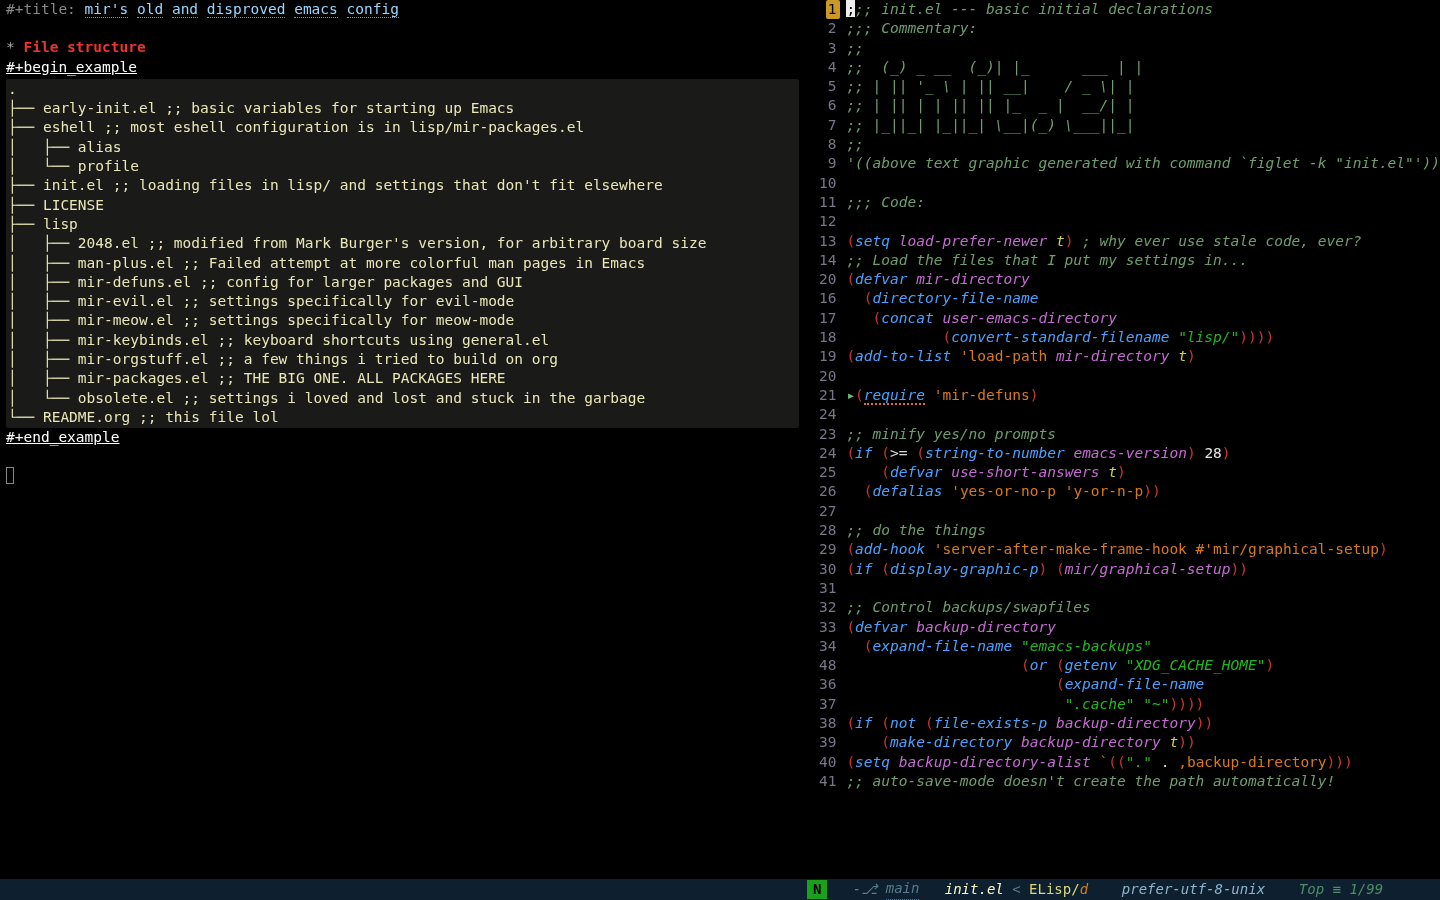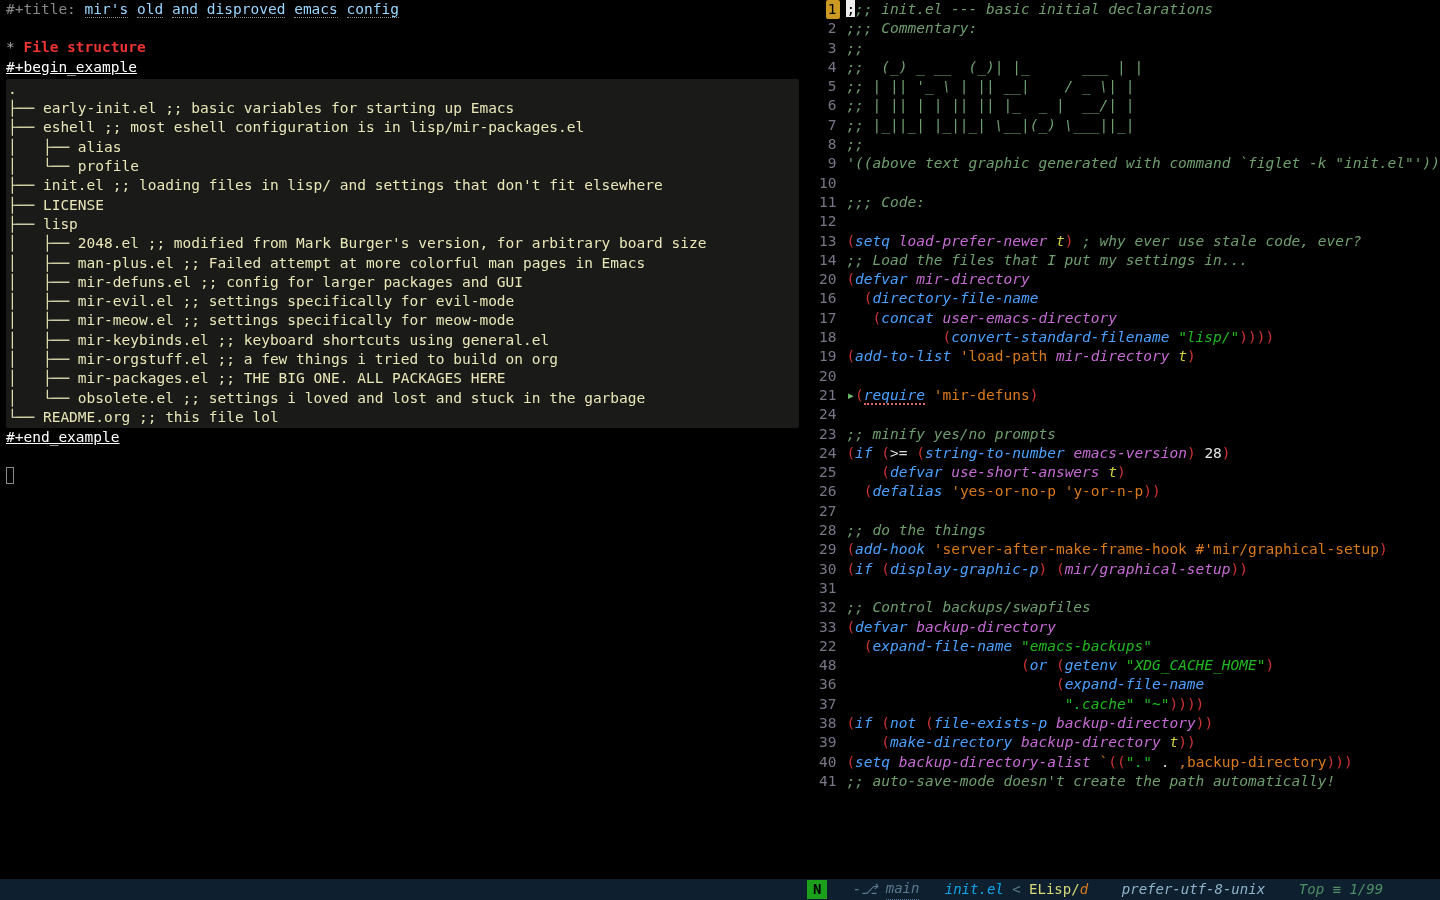--- a/index.html
+++ b/index.html
@@ -102,21 +102,21 @@
     font-size: 14px;
     white-space: pre;
   }
   .modeline .indicator {
     background: #1aa01a;
     color: #000;
     padding: 0 6px;
     font-weight: bold;
   }
   .ml-dim  { color: #5a7a8d; font-style: italic; }
-  .ml-file { color: #0ea5e9; font-style: italic; }
+  .ml-file { color: #fef9c3; font-style: italic; }
   .ml-mode { color: #d8d878; }
   .ml-enc  { color: #8fb3c9; font-style: italic; }
   .ml-pos  { color: #4d8e63; font-style: italic; }
   .ml-left-spacer { width: 807px; display: inline-block; }
   .underline-blue { border-bottom: 1px dotted #4a7a9a; }
 </style>
 </head>
 <body>
 
 <div class="main">
@@ -160,21 +160,21 @@
         <div><span class="ln">24</span></div>
         <div><span class="ln">25</span></div>
         <div><span class="ln">26</span></div>
         <div><span class="ln">27</span></div>
         <div><span class="ln">28</span></div>
         <div><span class="ln">29</span></div>
         <div><span class="ln">30</span></div>
         <div><span class="ln">31</span></div>
         <div><span class="ln">32</span></div>
         <div><span class="ln">33</span></div>
-        <div><span class="ln">22</span></div>
+        <div><span class="ln">34</span></div>
         <div><span class="ln">48</span></div>
         <div><span class="ln">36</span></div>
         <div><span class="ln">37</span></div>
         <div><span class="ln">38</span></div>
         <div><span class="ln">39</span></div>
         <div><span class="ln">40</span></div>
         <div><span class="ln">41</span></div>
       </div>
     <div class="code" id="code"><div><span class="cursor-cell">;</span><span class="cmt">;; init.el --- basic initial declarations</span></div><div><span class="cmt">;;; Commentary:</span></div><div><span class="cmt">;;</span></div><div><span class="cmt">;;  (_) _ __  (_)| |_      ___ | |</span></div><div><span class="cmt">;; | || '_ \ | || __|    / _ \| |</span></div><div><span class="cmt">;; | || | | || || |_  _ |  __/| |</span></div><div><span class="cmt">;; |_||_| |_||_| \__|(_) \___||_|</span></div><div><span class="cmt">;;</span></div><div><span class="cmt">'((above text graphic generated with command `figlet -k "init.el"'))</span></div><div>&nbsp;</div><div><span class="cmt">;;; Code:</span></div><div>&nbsp;</div><div><span class="paren">(</span><span class="func">setq</span> <span class="sym-i">load-prefer-newer</span> <span class="kw2">t</span><span class="paren">)</span> <span class="cmt">; why ever use stale code, ever?</span></div><div><span class="cmt">;; Load the files that I put my settings in...</span></div><div><span class="paren">(</span><span class="func">defvar</span> <span class="sym-i">mir-directory</span></div><div>  <span class="paren">(</span><span class="func">directory-file-name</span></div><div>   <span class="paren">(</span><span class="func">concat</span> <span class="sym-i">user-emacs-directory</span></div><div>           <span class="paren">(</span><span class="func">convert-standard-filename</span> <span class="str">"lisp/"</span><span class="paren">)</span><span class="paren">)</span><span class="paren">)</span><span class="paren">)</span></div><div><span class="paren">(</span><span class="func">add-to-list</span> <span class="orange">'load-path</span> <span class="sym-i">mir-directory</span> <span class="kw2">t</span><span class="paren">)</span></div><div>&nbsp;</div><div><span class="arrow">▸</span><span class="paren">(</span><span class="func wavy">require</span> <span class="orange">'mir-defuns</span><span class="paren">)</span></div><div>&nbsp;</div><div><span class="cmt">;; minify yes/no prompts</span></div><div><span class="paren">(</span><span class="func">if</span> <span class="paren">(</span>&gt;= <span class="paren">(</span><span class="func">string-to-number</span> <span class="sym-i">emacs-version</span><span class="paren">)</span> <span class="const">28</span><span class="paren">)</span></div><div>    <span class="paren">(</span><span class="func">defvar</span> <span class="sym-i">use-short-answers</span> <span class="kw2">t</span><span class="paren">)</span></div><div>  <span class="paren">(</span><span class="func">defalias</span> <span class="orange">'yes-or-no-p</span> <span class="orange">'y-or-n-p</span><span class="paren">)</span><span class="paren">)</span></div><div>&nbsp;</div><div><span class="cmt">;; do the things</span></div><div><span class="paren">(</span><span class="func">add-hook</span> <span class="orange">'server-after-make-frame-hook</span> <span class="orange">#'mir/graphical-setup</span><span class="paren">)</span></div><div><span class="paren">(</span><span class="func">if</span> <span class="paren">(</span><span class="func">display-graphic-p</span><span class="paren">)</span> <span class="paren">(</span><span class="sym-i">mir/graphical-setup</span><span class="paren">)</span><span class="paren">)</span></div><div>&nbsp;</div><div><span class="cmt">;; Control backups/swapfiles</span></div><div><span class="paren">(</span><span class="func">defvar</span> <span class="sym-i">backup-directory</span></div><div>  <span class="paren">(</span><span class="func">expand-file-name</span> <span class="str">"emacs-backups"</span></div><div>                    <span class="paren">(</span><span class="func">or</span> <span class="paren">(</span><span class="func">getenv</span> <span class="str">"XDG_CACHE_HOME"</span><span class="paren">)</span></div><div>                        <span class="paren">(</span><span class="func">expand-file-name</span></div><div>                         <span class="str">".cache"</span> <span class="str">"~"</span><span class="paren">)</span><span class="paren">)</span><span class="paren">)</span><span class="paren">)</span></div><div><span class="paren">(</span><span class="func">if</span> <span class="paren">(</span><span class="func">not</span> <span class="paren">(</span><span class="func">file-exists-p</span> <span class="sym-i">backup-directory</span><span class="paren">)</span><span class="paren">)</span></div><div>    <span class="paren">(</span><span class="func">make-directory</span> <span class="sym-i">backup-directory</span> <span class="kw2">t</span><span class="paren">)</span><span class="paren">)</span></div><div><span class="paren">(</span><span class="func">setq</span> <span class="sym-i">backup-directory-alist</span> <span class="orange">`</span><span class="paren">(</span><span class="paren">(</span><span class="str">"."</span> . <span class="orange">,backup-directory</span><span class="paren">)</span><span class="paren">)</span><span class="paren">)</span></div><div><span class="cmt">;; auto-save-mode doesn't create the path automatically!</span></div></div>
   </div>

